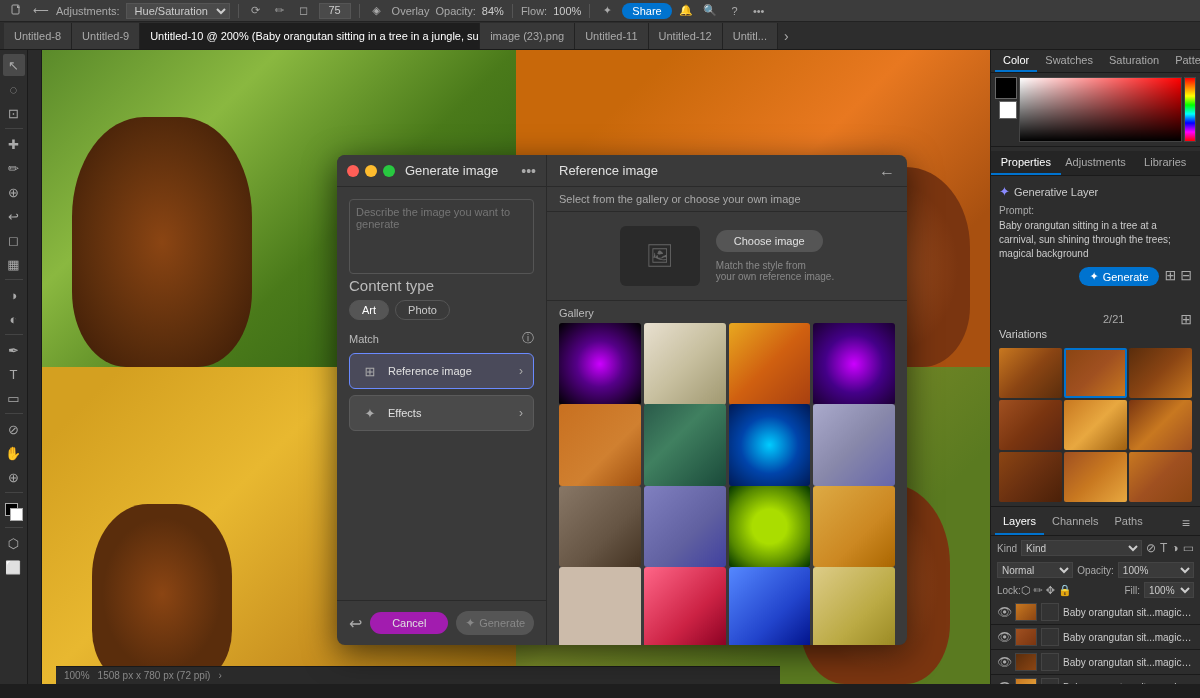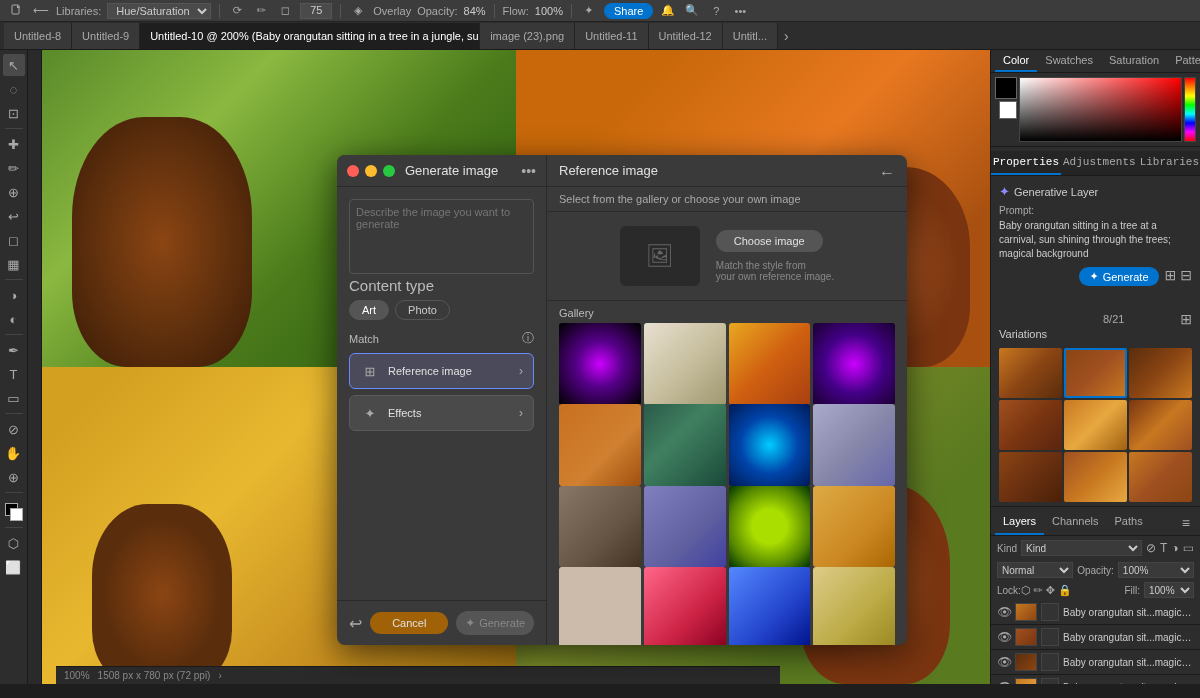--- a/index.html
+++ b/index.html
@@ -46,21 +46,21 @@
     .img-placeholder.img4 { background: linear-gradient(135deg, #4a5a18 10%, #788a28 40%, #5a7a20 70%); }
     
     .orang1 { position: absolute; width: 180px; height: 250px; bottom: 0; left: 30px; background: radial-gradient(ellipse at center, #8B4513 0%, #5a2d0c 60%, #3a1a06 100%); border-radius: 40% 40% 30% 30%; }
     .orang2 { position: absolute; width: 160px; height: 200px; bottom: 0; right: 20px; background: radial-gradient(ellipse at center, #a05020 0%, #7a3510 60%); border-radius: 40% 40% 30% 30%; }
     .orang3 { position: absolute; width: 140px; height: 180px; bottom: 0; left: 50px; background: radial-gradient(ellipse at center, #8B4513 0%, #5a2d0c 60%); border-radius: 40% 40% 30% 30%; }
     .orang4 { position: absolute; width: 150px; height: 200px; bottom: 0; right: 40px; background: radial-gradient(ellipse at center, #a05020 0%, #7a3510 60%); border-radius: 40% 40% 30% 30%; }
 
     
     .right-panel { width: 210px; background: #2d2d2d; border-left: 1px solid #1a1a1a; display: flex; flex-direction: column; overflow: hidden; }
     .panel-tabs { display: flex; background: #252525; border-bottom: 1px solid #1a1a1a; }
-    .panel-tab { flex: 1; text-align: center; padding: 5px 2px; font-size: 11px; color: #aaa; cursor: pointer; border-bottom: 2px solid transparent; font-family: Liberation Mono, monospace; }
+    .panel-tab { flex: 1; text-align: center; padding: 5px 2px; font-size: 11px; color: #aaa; cursor: pointer; border-bottom: 2px solid transparent; }
     .panel-tab.active { color: #fff; border-bottom-color: #0073cf; }
     .panel-section { padding: 8px; }
     .panel-section-title { font-size: 11px; color: #ccc; margin-bottom: 6px; display: flex; align-items: center; gap: 4px; }
     .panel-section-title .gen-icon { font-size: 13px; color: #8b8bff; }
 
     
     .top-panel-tabs { display: flex; border-bottom: 1px solid #1a1a1a; padding: 0 4px; }
     .top-panel-tab { padding: 4px 8px; font-size: 11px; color: #aaa; cursor: pointer; }
     .top-panel-tab.active { color: #fff; border-bottom: 2px solid #0073cf; }
     .color-area { display: flex; gap: 2px; padding: 4px; }
@@ -125,21 +125,21 @@
     .style-label { font-size: 11px; color: #bbb; }
     .style-info-icon { font-size: 12px; color: #aaa; cursor: pointer; }
     .style-option { display: flex; align-items: center; justify-content: space-between; padding: 7px 10px; background: #4a4a4a; border-radius: 6px; margin-bottom: 6px; cursor: pointer; border: 1px solid #5a5a5a; }
     .style-option.selected { border-color: #6a8aff; background: #4a4a5a; }
     .style-option-left { display: flex; align-items: center; gap: 8px; }
     .style-option-icon { width: 20px; height: 20px; display: flex; align-items: center; justify-content: center; font-size: 13px; color: #aaa; }
     .style-option-label { font-size: 11px; color: #e0e0e0; }
     .style-chevron { font-size: 12px; color: #aaa; }
     .dialog-footer { padding: 10px 12px; display: flex; align-items: center; gap: 8px; border-top: 1px solid #2a2a2a; }
     .undo-btn { font-size: 16px; color: #aaa; cursor: pointer; background: none; border: none; }
-    .cancel-btn { flex: 1; padding: 5px 0; background: #a16207; border: none; border-radius: 12px; color: #e0e0e0; font-size: 11px; cursor: pointer; }
+    .cancel-btn { flex: 1; padding: 5px 0; background: #a21caf; border: none; border-radius: 12px; color: #e0e0e0; font-size: 11px; cursor: pointer; }
     .generate-dialog-btn { flex: 1; padding: 5px 0; background: #555; border: none; border-radius: 12px; color: #888; font-size: 11px; cursor: pointer; display: flex; align-items: center; justify-content: center; gap: 4px; }
     .generate-dialog-btn .gen-spark { font-size: 12px; }
 
     
     .dialog-right { flex: 1; display: flex; flex-direction: column; }
     .dialog-right-header { height: 32px; display: flex; align-items: center; justify-content: space-between; padding: 0 12px; border-bottom: 1px solid #2a2a2a; border-radius: 0 8px 0 0; }
     .ref-title { font-size: 13px; color: #e0e0e0; font-weight: 500; }
     .ref-back-btn { color: #aaa; font-size: 16px; cursor: pointer; }
     .ref-subtitle { font-size: 11px; color: #aaa; padding: 6px 12px; border-bottom: 1px solid #2a2a2a; }
     .choose-img-area { display: flex; flex-direction: column; align-items: center; gap: 8px; padding: 14px 12px; border-bottom: 1px solid #2a2a2a; }
@@ -182,21 +182,21 @@
 <body>
 
 <div class="top-bar">
   <div class="top-bar-icon">
     <svg width="14" height="14" viewBox="0 0 14 14">
         <rect x="2" y="1" width="7" height="9" rx="1" fill="none" stroke="#aaa" stroke-width="1"></rect>
         <path d="M7 1l3 3h-3z" fill="#aaa"></path>
       </svg>
   </div>
   <div class="top-bar-icon">⟵</div>
-  <span style="font-size:11px;color:#aaa;">Libraries:</span>
+  <span style="font-size:11px;color:#aaa;">Adjustments:</span>
   <select class="top-bar-select">
     <option>Hue/Saturation</option>
   </select>
   <div class="top-bar-separator"></div>
   <div class="top-bar-icon">⟳</div>
   <div class="top-bar-icon">✏</div>
   <div class="top-bar-icon">◻</div>
   <div class="top-bar-input">75</div>
   <div class="top-bar-separator"></div>
   <div class="top-bar-icon">◈</div>
@@ -435,21 +435,21 @@
         </button>
         <div style="display:flex;gap:4px;margin-left:6px;">
           <div style="font-size:14px;color:#aaa;cursor:pointer;">⊞</div>
           <div style="font-size:14px;color:#aaa;cursor:pointer;">⊟</div>
         </div>
       </div>
     </div>
 
     <div class="variations-header">
       <span style="font-size:11px;color:#ccc;margin-top:30px;">Variations</span>
-      <span style="font-size:11px;color:#aaa;">8/21</span>
+      <span style="font-size:11px;color:#aaa;">2/21</span>
       <div style="font-size:14px;color:#aaa;cursor:pointer;">⊞</div>
     </div>
     <div class="variations-grid">
       <div class="variation-thumb vt1"></div>
       <div class="variation-thumb vt2 selected"></div>
       <div class="variation-thumb vt3"></div>
       <div class="variation-thumb vt4"></div>
       <div class="variation-thumb vt5"></div>
       <div class="variation-thumb vt6"></div>
       <div class="variation-thumb vt7"></div>

